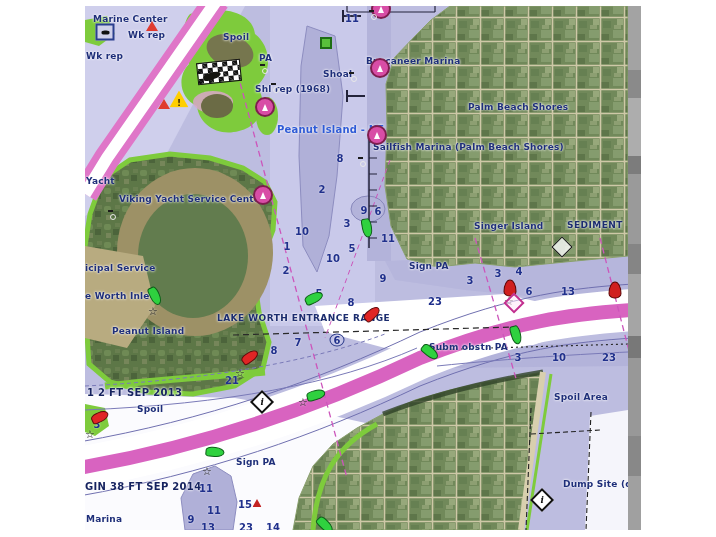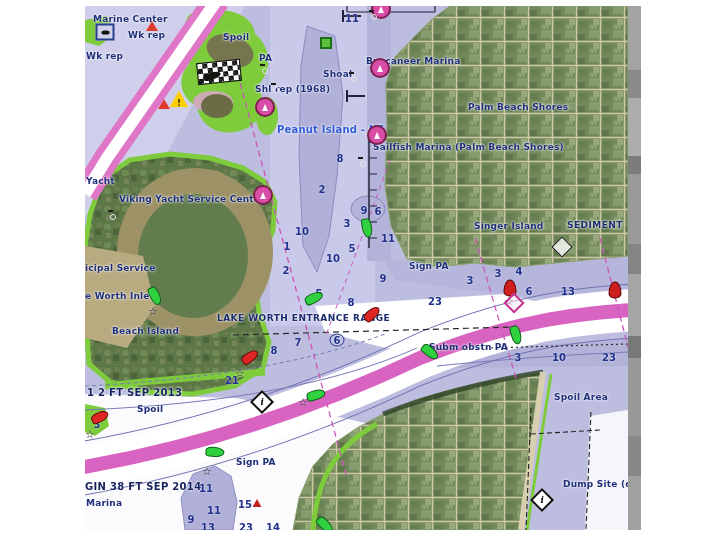--- a/index.html
+++ b/index.html
@@ -165,26 +165,26 @@
       <span class="lbl" style="left:281px;top:50px">Buccaneer Marina</span>
       <span class="lbl" style="left:383px;top:96px">Palm Beach Shores</span>
       <span class="lbl blue" style="left:192px;top:118px">Peanut Island - NE</span>
       <span class="lbl" style="left:288px;top:136px">Sailfish Marina (Palm Beach Shores)</span>
       <span class="lbl" style="left:389px;top:215px">Singer Island</span>
       <span class="lbl caps" style="left:482px;top:214px">SEDIMENT</span>
       <span class="lbl" style="left:34px;top:188px">Viking Yacht Service Center</span>
       <span class="lbl" style="left:1px;top:170px">Yacht</span>
       <span class="lbl" style="left:0px;top:257px">icipal Service</span>
       <span class="lbl" style="left:0px;top:285px">e Worth Inlet</span>
-      <span class="lbl" style="left:27px;top:320px">Beach Island</span>
+      <span class="lbl" style="left:27px;top:320px">Peanut Island</span>
       <span class="lbl caps" style="left:132px;top:307px">LAKE WORTH ENTRANCE RANGE</span>
       <span class="lbl note" style="left:2px;top:381px">1 2 FT SEP 2013</span>
       <span class="lbl" style="left:52px;top:398px">Spoil</span>
       <span class="lbl note" style="left:0px;top:475px">GIN 38 FT SEP 2014</span>
-      <span class="lbl" style="left:1px;top:492px">Marina</span>
+      <span class="lbl" style="left:1px;top:508px">Marina</span>
       <span class="lbl" style="left:324px;top:255px">Sign PA</span>
       <span class="lbl" style="left:344px;top:336px">Subm obstn PA</span>
       <span class="lbl" style="left:151px;top:451px">Sign PA</span>
       <span class="lbl" style="left:469px;top:386px">Spoil Area</span>
       <span class="lbl" style="left:478px;top:473px">Dump Site (d</span>
     </div>
 
     <div class="layer">
       <span class="dep" style="left:267px;top:12px">11</span>
       <span class="dep" style="left:255px;top:152px">8</span>

